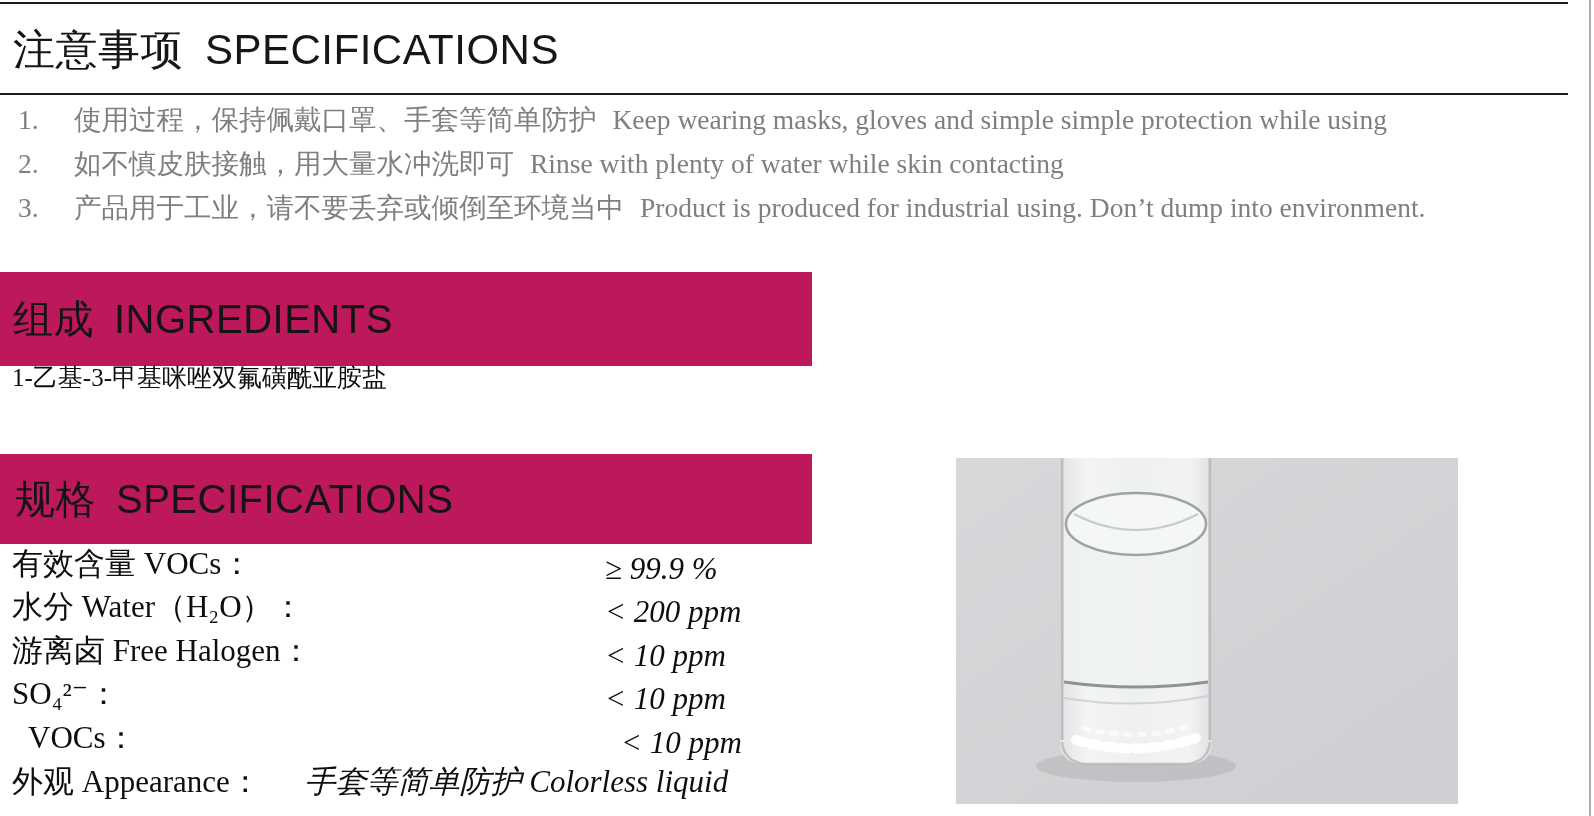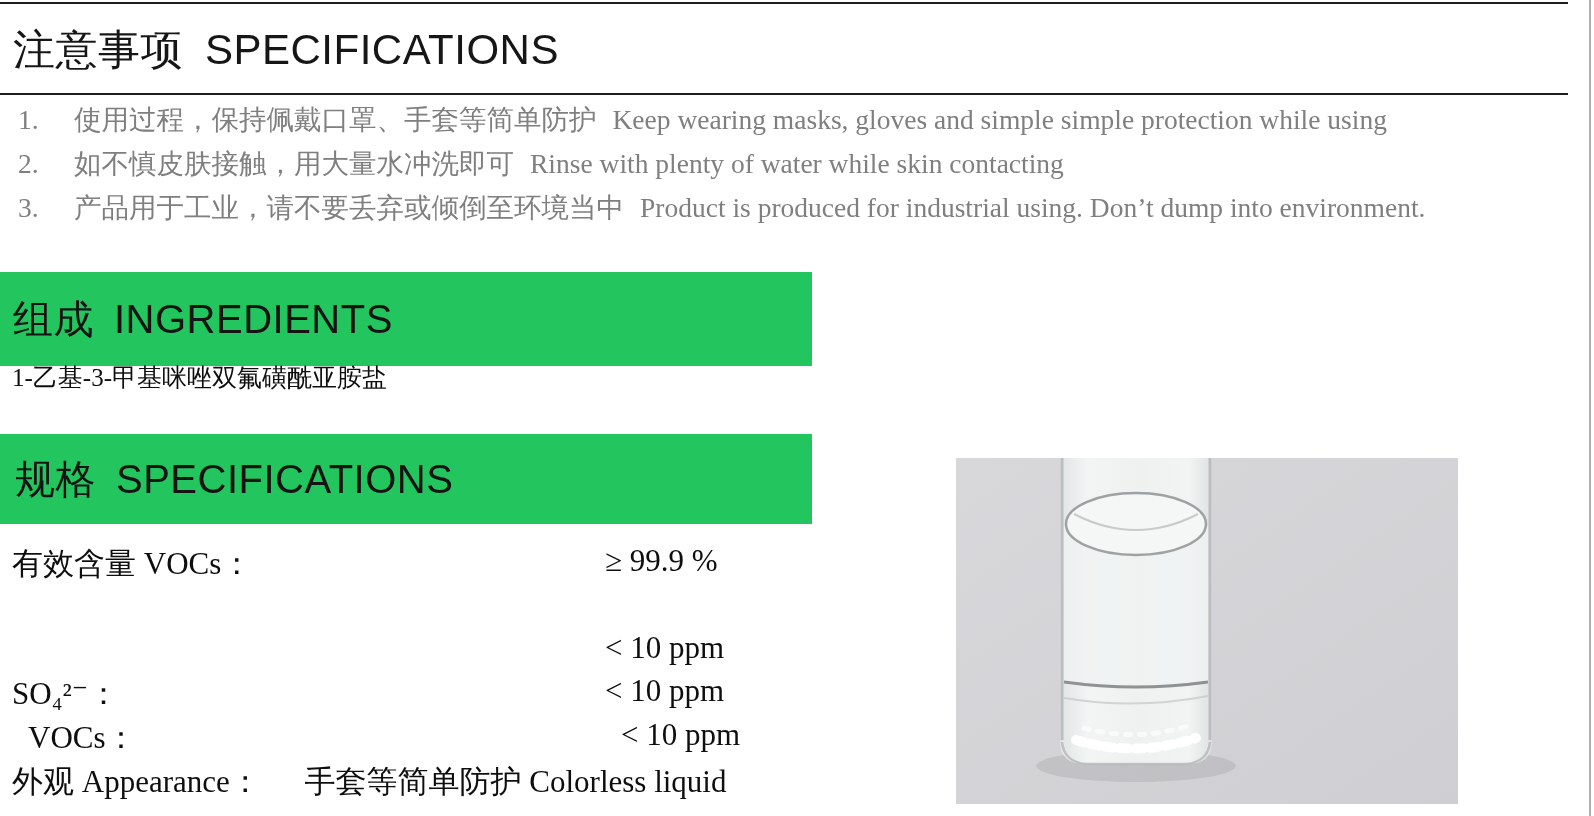--- a/index.html
+++ b/index.html
@@ -22,35 +22,35 @@
   }
 
   .cons-list { position:absolute; left:18px; top:102px; width:1545px;
     color:#7f7f7f; font-size:27.5px; }
   .cons-item { display:flex; align-items:baseline; height:44px; }
   .cons-item .num { width:56px; flex:0 0 56px; }
   .cons-item .zh { }
   .cons-item .en { margin-left:16px; }
 
   .banner {
-    position:absolute; left:0; width:812px; background:#22c55e;
+    position:absolute; left:0; width:812px; background:#be185d;
     color:#141414; font-family:"Liberation Sans","DejaVu Sans",sans-serif;
     font-weight:300; font-size:40px; letter-spacing:0.5px;
     display:flex; align-items:center; gap:20px; padding-left:13px;
     box-sizing:border-box;
   }
   .banner-ingredients { top:272px; height:94px; }
-  .banner-specs { top:434px; height:90px;padding-left:15px; }
+  .banner-specs { top:454px; height:90px;padding-left:15px; }
 
   .ing-line { position:absolute; left:12px; font-size:25px; color:#0e0e0e; }
   .ing-zh { top:361px; }
   .ing-en { top:405px; }
 
   .spec-row { position:absolute; left:12px; width:1545px; font-size:31px; color:#0e0e0e; }
-  .spec-row .value { position:absolute; left:593px; top:0; }
+  .spec-row .value { position:absolute; left:593px; top:8px;font-style:italic; }
   .spec-row.inline .value { position:static; margin-left:36px; }
   .r0 { top:543px; } .r1 { top:586px; } .r2 { top:630px; }
   .r3 { top:673px; } .r4 { top:717px;margin-left:16px; } .r5 { top:761px; }
 
   .photo { position:absolute; left:956px; top:458px; width:502px; height:346px; }
   .photo svg { display:block; }
 </style>
 </head>
 <body>
 
@@ -92,21 +92,26 @@
 
   <div class="banner banner-specs">
     <span>规格</span>
     <span>SPECIFICATIONS</span>
   </div>
 
   <div class="spec-row r0">
     <span class="label">有效含量  VOCs：</span>
     <span class="value">≥  99.9 %</span>
   </div>
+  <div class="spec-row r1">
+    <span class="label">水分 Water（H₂O）：</span>
+    <span class="value">&lt; 200 ppm</span>
+  </div>
   <div class="spec-row r2">
+    <span class="label">游离卤  Free Halogen：</span>
     <span class="value">&lt; 10 ppm</span>
   </div>
   <div class="spec-row r3">
     <span class="label">SO₄²⁻：</span>
     <span class="value">&lt; 10 ppm</span>
   </div>
   <div class="spec-row r4">
     <span class="label">VOCs：</span>
     <span class="value">&lt; 10 ppm</span>
   </div>

